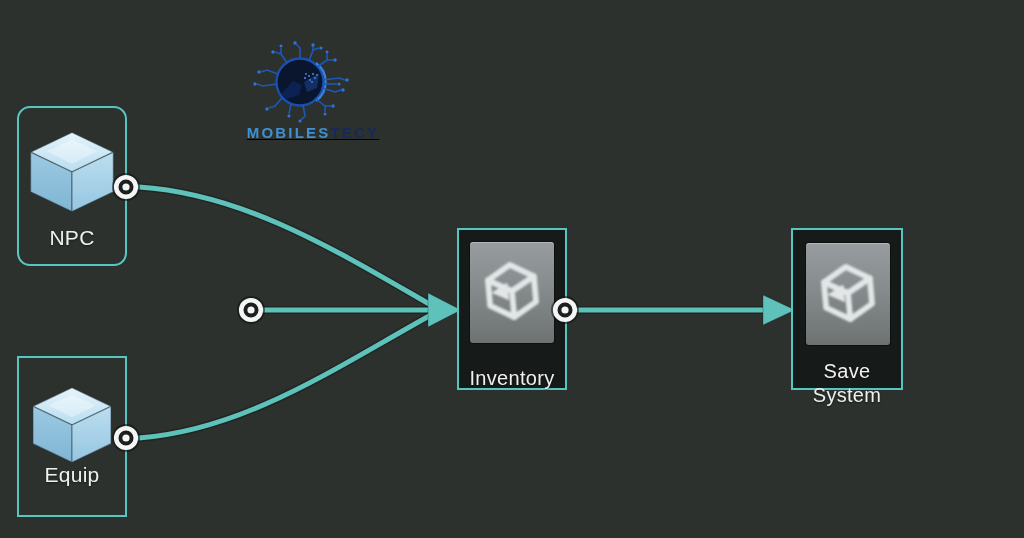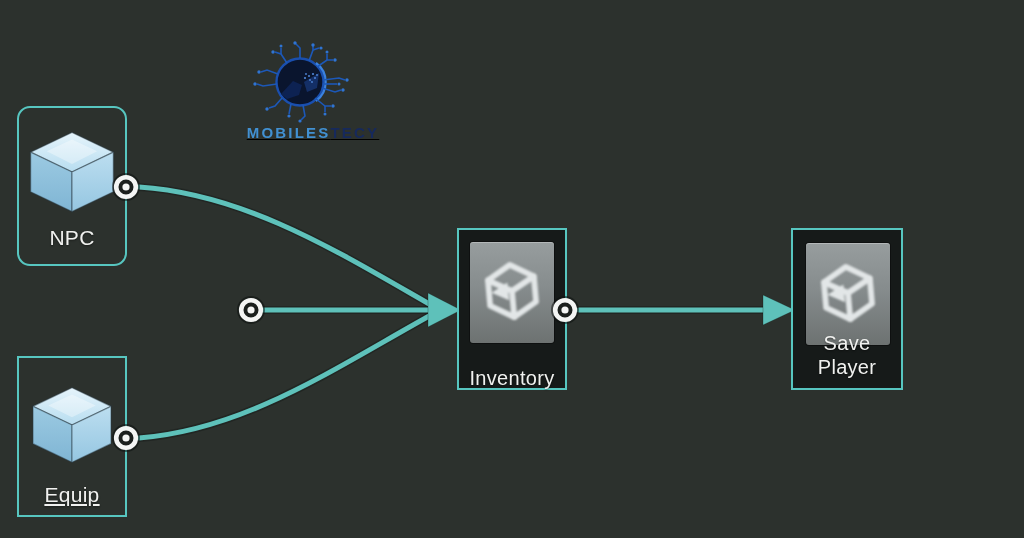--- a/index.html
+++ b/index.html
@@ -177,43 +177,43 @@
       <use href="#cubeShape"></use>
     </svg>
     <div class="node-label" style="top:117px;">NPC</div>
   </div>
 
 
   <div class="node" style="left:17px; top:356px; width:110px; height:161px;">
     <svg class="abs cube-icon-wrap" style="left:9px; top:28px;" width="88" height="78" viewBox="0 0 100 92">
       <use href="#cubeShape"></use>
     </svg>
-    <div class="node-label" style="top:124px;text-decoration:underline;">
+    <div class="node-label" style="top:104px;">
       <div>Equip</div>
     </div>
   </div>
 
   <div class="node unity-node" style="left:457px; top:228px; width:110px; height:162px;">
     <div class="unity-panel" style="left:11px; top:12px; width:84px; height:101px;">
       <svg class="unity-logo" style="left:10px; top:17px;" width="64" height="64" viewBox="0 0 100 100">
         <use href="#unityLogoShape"></use>
       </svg>
     </div>
     <div class="node-label" style="top:136px;">Inventory</div>
   </div>
 
   <div class="node unity-node" style="left:791px; top:228px; width:112px; height:162px;">
     <div class="unity-panel" style="left:13px; top:13px; width:84px; height:102px;">
       <svg class="unity-logo" style="left:10px; top:18px;" width="64" height="64" viewBox="0 0 100 100">
         <use href="#unityLogoShape"></use>
       </svg>
     </div>
-    <div class="node-label" style="top:101px;">
+    <div class="node-label" style="top:129px;">
       <div>Save</div>
-      <div>Player</div>
+      <div>System</div>
     </div>
   </div>
 
   <svg class="port" style="left:112px; top:173px;" viewBox="0 0 28 28">
       <use href="#portShape"></use>
     </svg>
   <svg class="port" style="left:237px; top:296px;" viewBox="0 0 28 28">
       <use href="#portShape"></use>
     </svg>
   <svg class="port" style="left:112px; top:424px;" viewBox="0 0 28 28">

